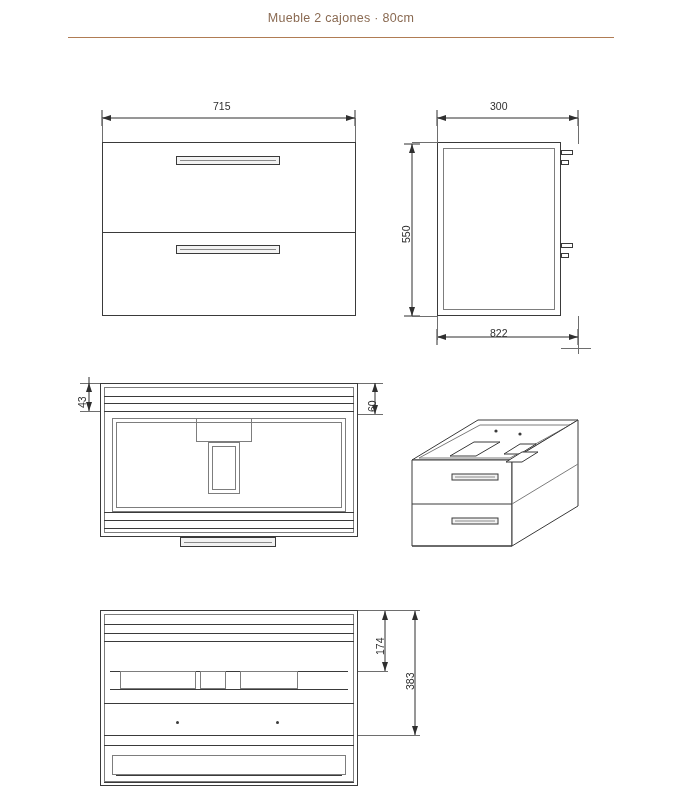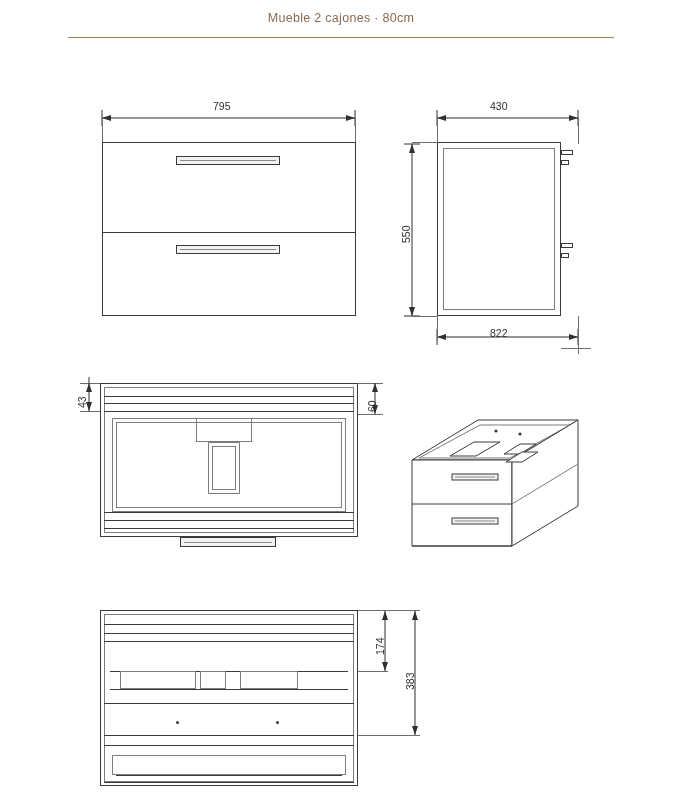--- a/index.html
+++ b/index.html
@@ -100,21 +100,21 @@
 
   <div>
 
     <svg class="sv" style="left:95px; top:100px;" width="270" height="30">
       <line x1="7" y1="18" x2="260" y2="18" stroke="#2f2f2f" stroke-width="1"></line>
       <line x1="7" y1="10" x2="7" y2="26" stroke="#2f2f2f" stroke-width="1"></line>
       <line x1="260" y1="10" x2="260" y2="26" stroke="#2f2f2f" stroke-width="1"></line>
       <polygon points="7,18 16,15 16,21" fill="#2f2f2f"></polygon>
       <polygon points="260,18 251,15 251,21" fill="#2f2f2f"></polygon>
     </svg>
-    <div class="dimtext" style="left:213px; top:100px;">795</div>
+    <div class="dimtext" style="left:213px; top:100px;">715</div>
 
     <div class="ln lnv thin" style="left:102px; top:118px; height:26px;"></div>
     <div class="ln lnv thin" style="left:355px; top:118px; height:26px;"></div>
 
     <div class="box" style="left:102px; top:142px; width:254px; height:174px;"></div>
 
     <div class="ln lnh" style="left:102px; top:232px; width:254px;"></div>
 
     <div class="handle" style="left:176px; top:156px; width:104px; height:9px;"></div>
     <div class="ln lnh" style="left:180px; top:160px; width:96px; background:#8a8a8a;"></div>
@@ -124,21 +124,21 @@
 
   <div>
 
     <svg class="sv" style="left:430px; top:100px;" width="160" height="30">
       <line x1="7" y1="18" x2="148" y2="18" stroke="#2f2f2f" stroke-width="1"></line>
       <line x1="7" y1="10" x2="7" y2="26" stroke="#2f2f2f" stroke-width="1"></line>
       <line x1="148" y1="10" x2="148" y2="26" stroke="#2f2f2f" stroke-width="1"></line>
       <polygon points="7,18 16,15 16,21" fill="#2f2f2f"></polygon>
       <polygon points="148,18 139,15 139,21" fill="#2f2f2f"></polygon>
     </svg>
-    <div class="dimtext" style="left:490px; top:100px;">430</div>
+    <div class="dimtext" style="left:490px; top:100px;">300</div>
     <div class="ln lnv thin" style="left:437px; top:118px; height:26px;"></div>
     <div class="ln lnv thin" style="left:578px; top:118px; height:26px;"></div>
 
     <div class="box" style="left:437px; top:142px; width:124px; height:174px;"></div>
     <div class="box-thin" style="left:443px; top:148px; width:112px; height:162px;"></div>
 
     <div class="box" style="left:561px; top:150px; width:12px; height:5px;"></div>
     <div class="box" style="left:561px; top:160px; width:8px; height:5px;"></div>
     <div class="box" style="left:561px; top:243px; width:12px; height:5px;"></div>
     <div class="box" style="left:561px; top:253px; width:8px; height:5px;"></div>

